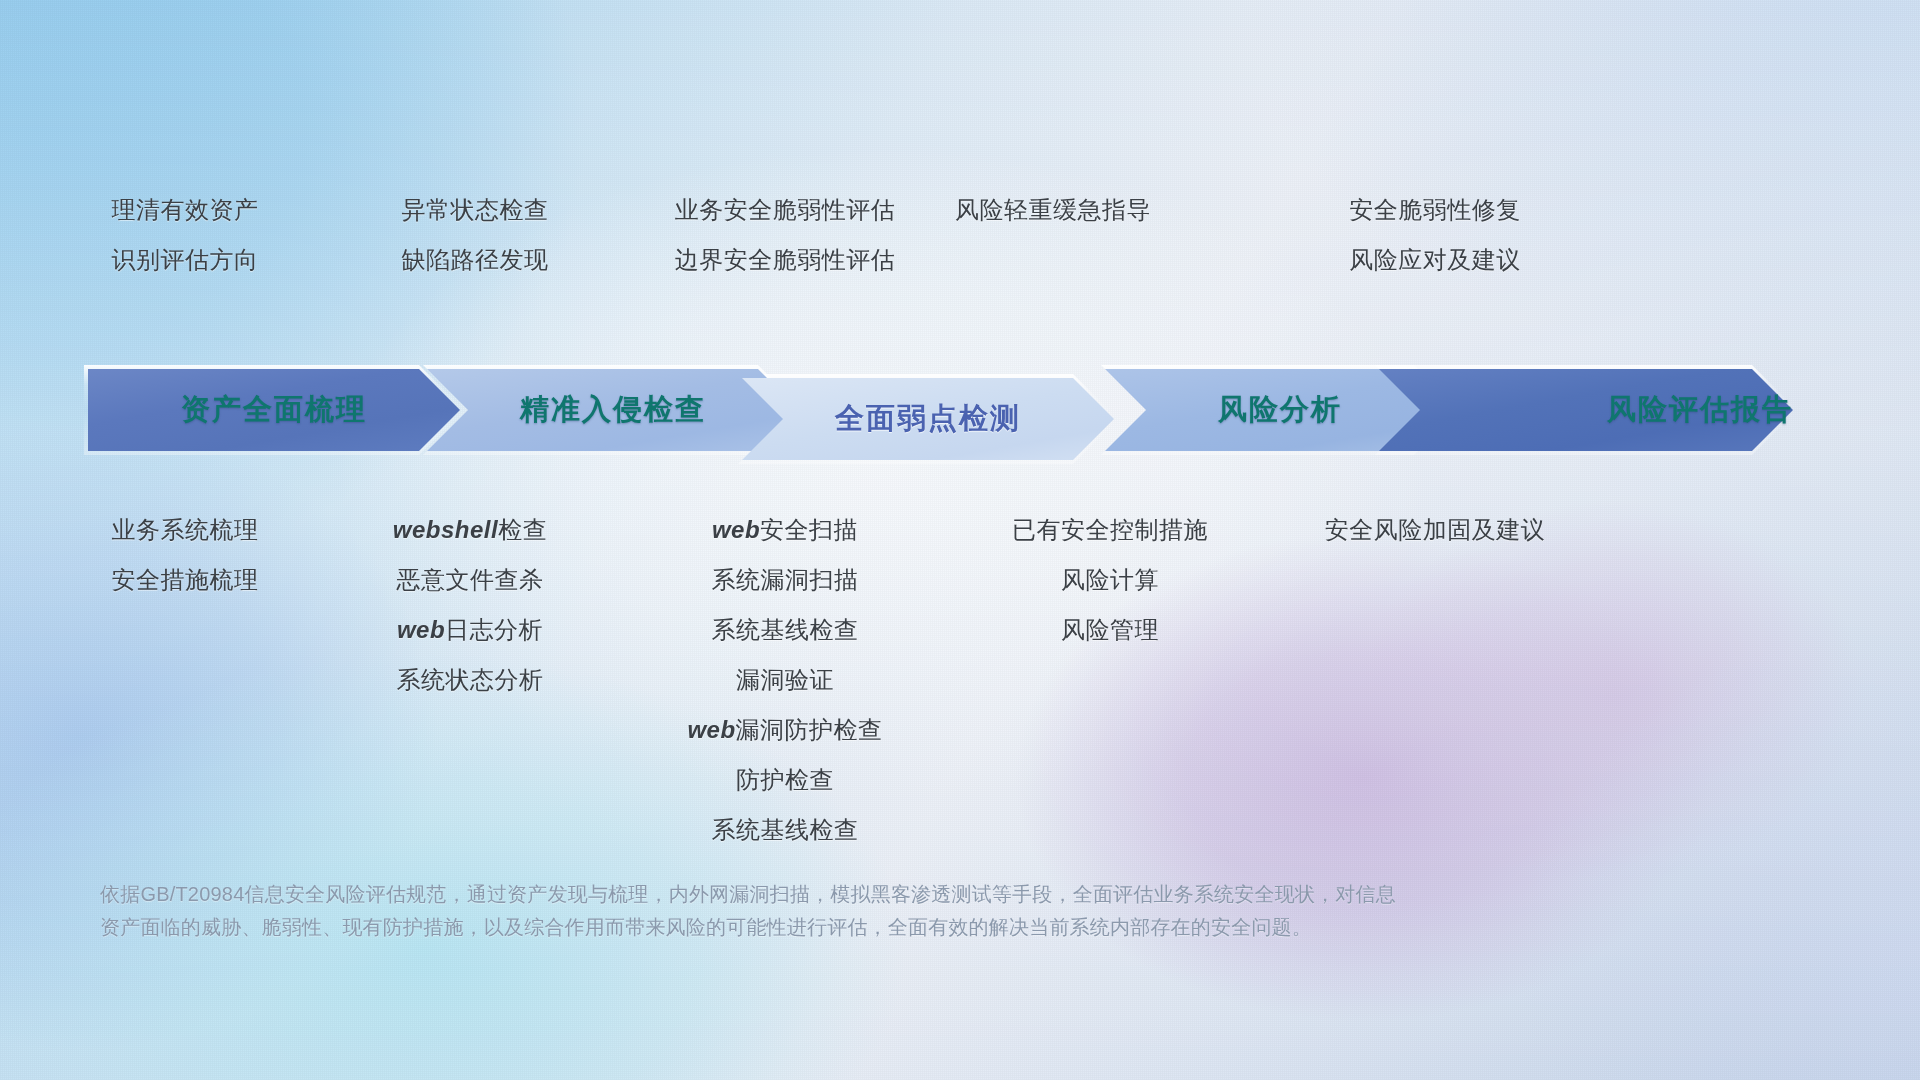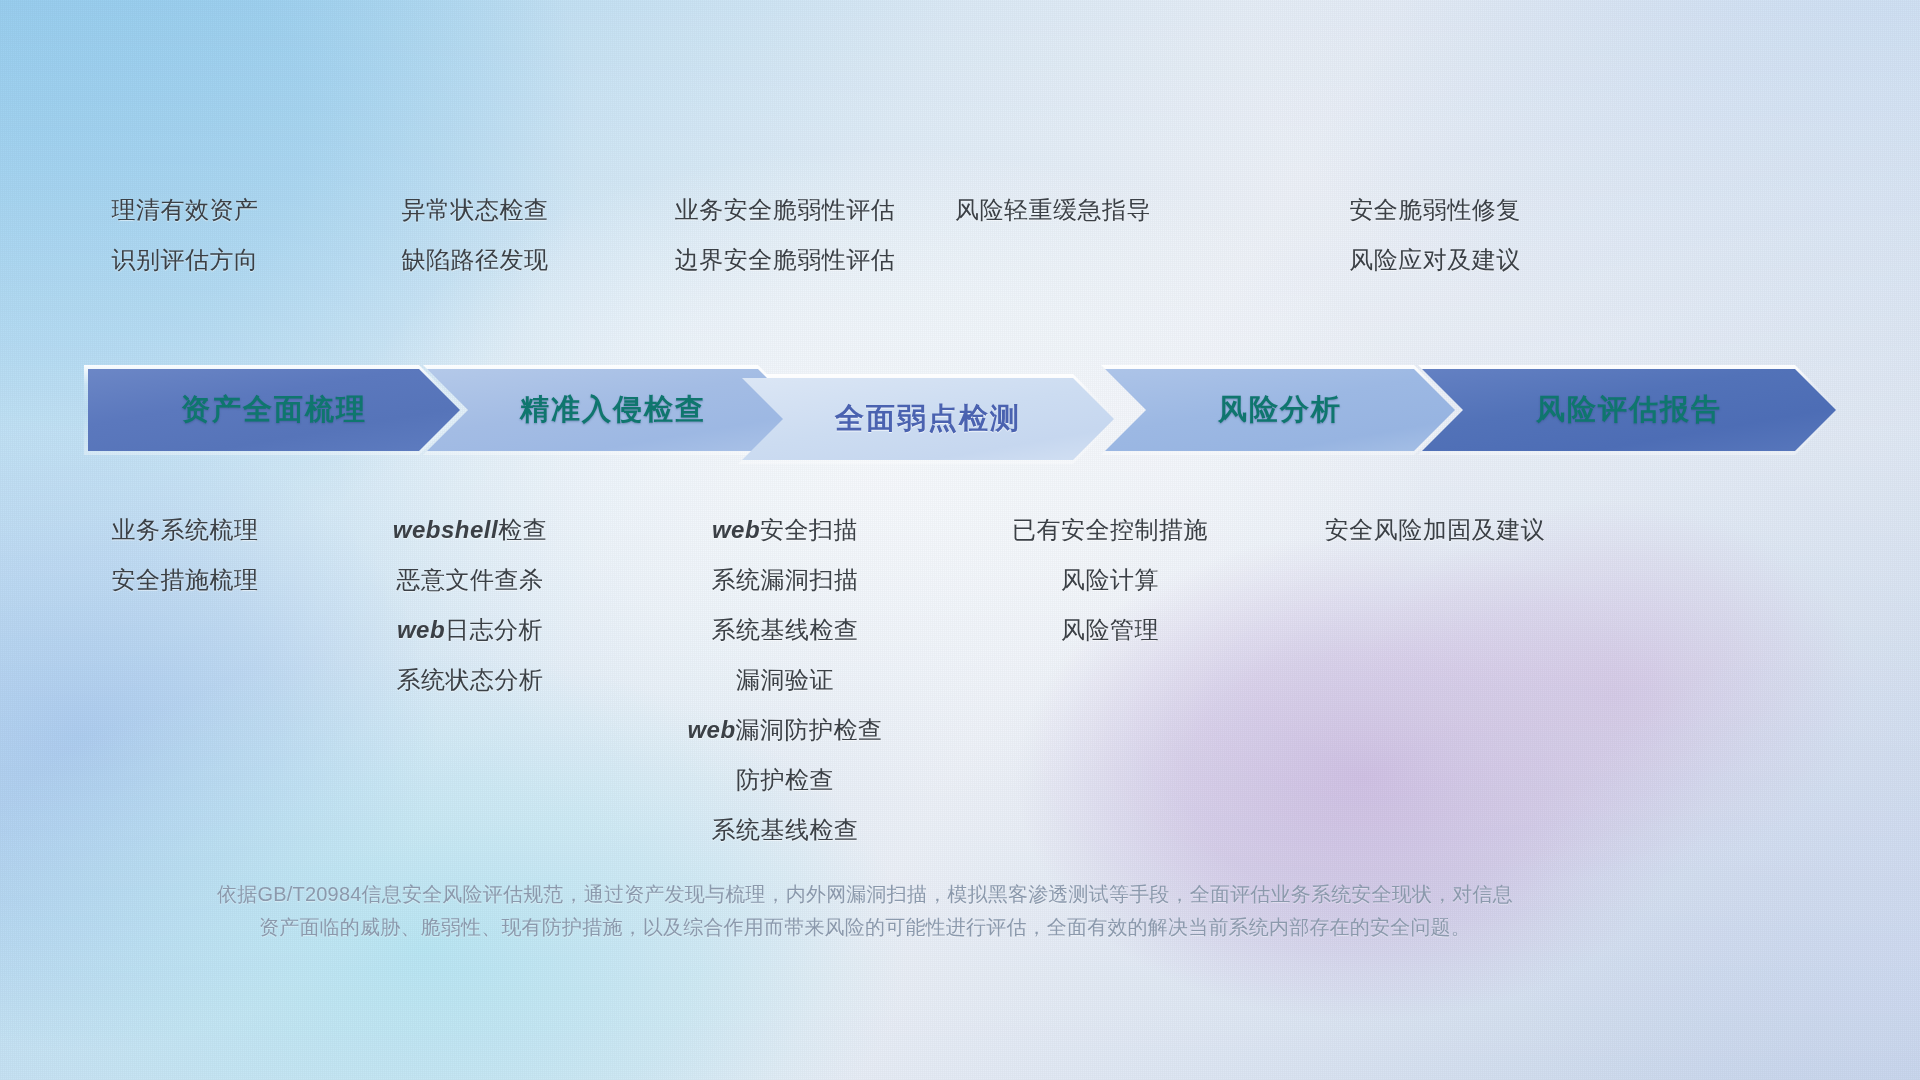--- a/index.html
+++ b/index.html
@@ -112,21 +112,21 @@
   .cap-blue{color:#4a62b0;text-shadow:0 1px 1px rgba(255,255,255,.75);}
 
   
   #footer{
     position:absolute;left:100px;top:878px;width:1530px;
     color:#8b99ac;
     font-size:20px;line-height:33px;
     letter-spacing:.2px;
     text-shadow:0 1px 1px rgba(255,255,255,.4);
   }
-  #footer .fline{display:block;white-space:nowrap;text-align:center;}
+  #footer .fline{display:block;white-space:nowrap;}
 </style>
 </head>
 <body>
 
 <div id="bg">
   <div class="layer lyr-base"></div>
   <div class="layer lyr-topleft"></div>
   <div class="layer lyr-topright"></div>
   <div class="layer lyr-midwhite"></div>
   <div class="layer lyr-lowleftblue"></div>
@@ -183,21 +183,21 @@
       <span class="shape sh-light"></span>
       <span class="cap cap-blue">全面弱点检测</span>
     </div>
 
     <div class="chev notch" style="left:1017px;width:350px;">
       <span class="rim"></span>
       <span class="shape sh-mid2"></span>
       <span class="cap cap-white">风险分析</span>
     </div>
 
-    <div class="chev notch" style="left:1334px;width:414px;">
+    <div class="chev notch" style="left:1291px;width:414px;justify-content:flex-end;">
       <span class="rim"></span>
       <span class="shape sh-dark2"></span>
       <span class="cap cap-white">风险评估报告</span>
     </div>
 
   </div>
 
   <div class="col" style="left:40px;top:505px;width:290px;">
     <div class="bot-item">业务系统梳理</div>
     <div class="bot-item">安全措施梳理</div>

